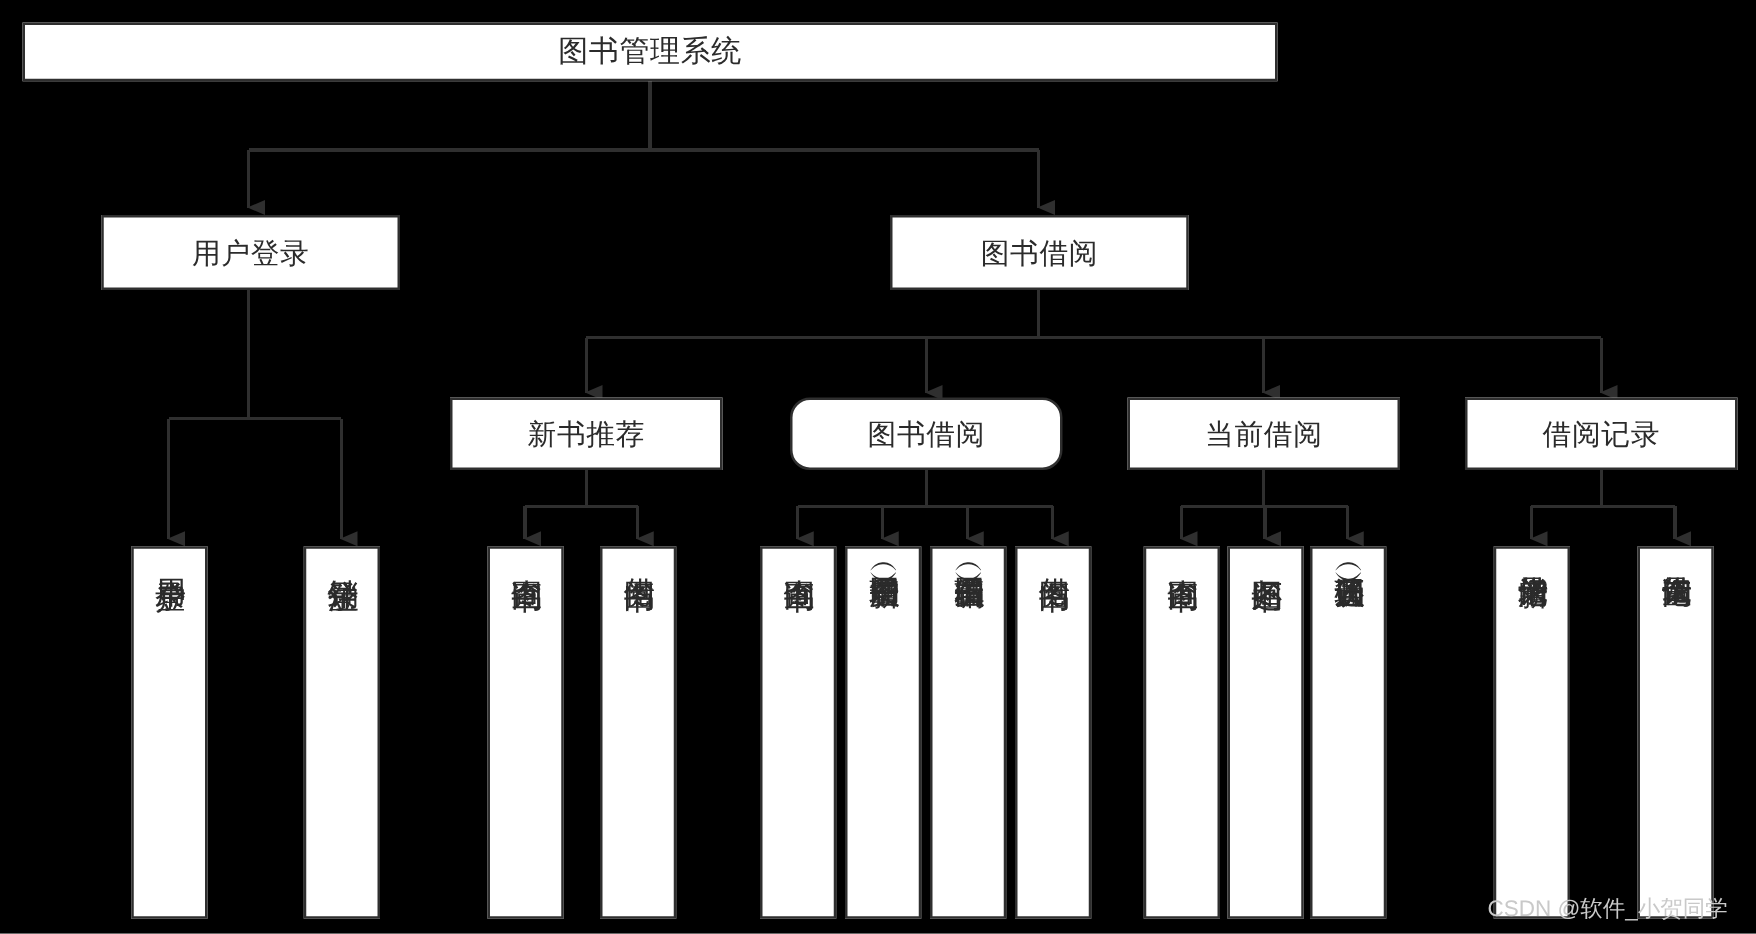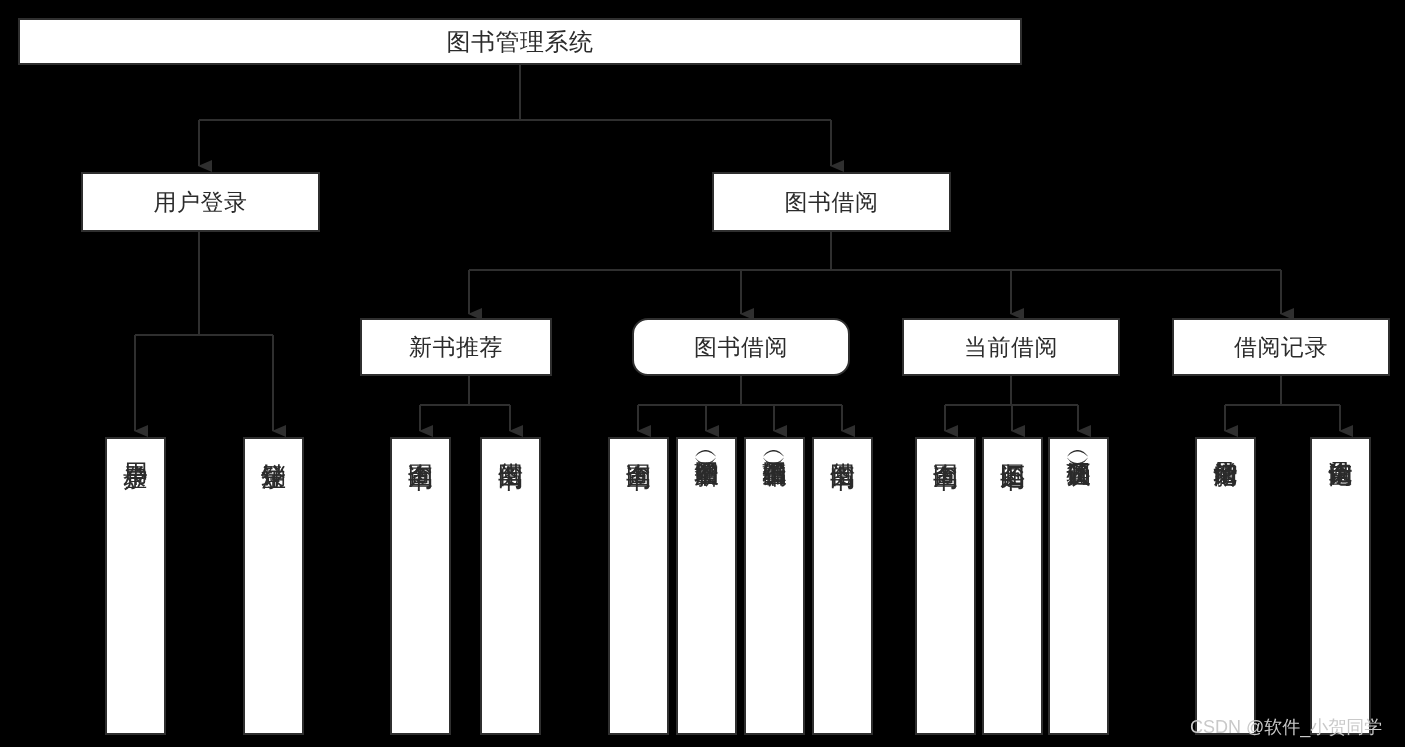--- a/index.html
+++ b/index.html
@@ -140,21 +140,21 @@
     <span class="label">图书管理系统</span>
   </div>
 
   <div class="node horiz" style="left:81px; top:172px; width:239px; height:60px;">
     <span class="label">用户登录</span>
   </div>
   <div class="node horiz" style="left:712px; top:172px; width:239px; height:60px;">
     <span class="label">图书借阅</span>
   </div>
 
-  <div class="node horiz" style="left:360px; top:318px; width:192px; height:58px;">
+  <div class="node horiz" style="left:360px; top:318px; width:218px; height:58px;">
     <span class="label">新书推荐</span>
   </div>
   <div class="node horiz" style="left:632px; top:318px; width:218px; height:58px;border-radius:16px;">
     <span class="label">图书借阅</span>
   </div>
   <div class="node horiz" style="left:902px; top:318px; width:218px; height:58px;">
     <span class="label">当前借阅</span>
   </div>
   <div class="node horiz" style="left:1172px; top:318px; width:218px; height:58px;">
     <span class="label">借阅记录</span>

